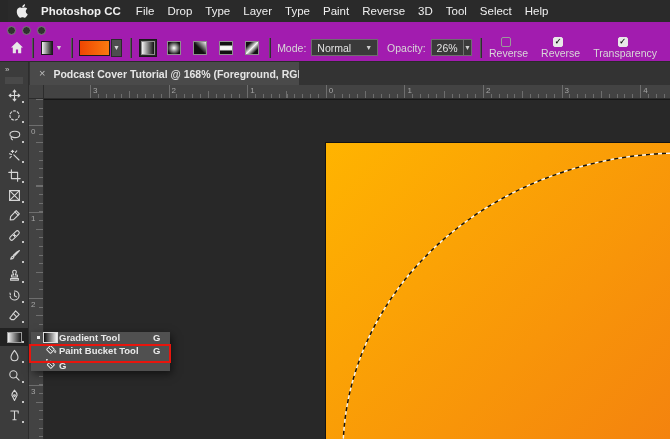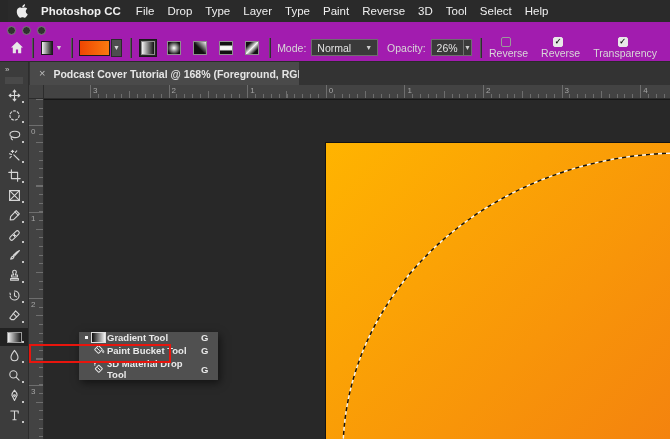--- a/index.html
+++ b/index.html
@@ -83,22 +83,22 @@
   .rlab{position:absolute;color:#a5a5a5;font-size:8px;}
   .rtickh{position:absolute;top:0;bottom:0;width:1px;background:#6e6e6e;}
   .rtickv{position:absolute;left:0;right:0;height:1px;background:#6e6e6e;}
   
   .canvas{position:absolute;left:44px;top:99px;width:626px;height:340px;background:#282828;
           border-top:1px solid #161616;box-sizing:border-box;}
   .image{position:absolute;left:281px;top:42px;width:345px;height:298px;
          border-left:1px solid #131313;border-top:1px solid #131313;box-sizing:border-box;}
   .ants{position:absolute;left:0;top:0;pointer-events:none;z-index:3;}
   
-  .flyout{position:absolute;left:31px;top:332px;width:139px;height:48px;background:#505050;
-          z-index:5;box-shadow:2px 3px 8px rgba(0,0,0,.55);display:flex;flex-direction:column;margin-left:48px;}
+  .flyout{position:absolute;left:31px;top:332px;width:139px;height:39px;background:#505050;
+          z-index:5;box-shadow:2px 3px 8px rgba(0,0,0,.55);display:flex;flex-direction:column;}
   .frow{flex:1;display:flex;align-items:center;padding-left:3px;color:#e9e9e9;font-size:9.5px;font-weight:700;}
   .find{width:8px;display:flex;align-items:center;justify-content:center;}
   .fdot{width:3px;height:3px;background:#f2f2f2;}
   .ficon{width:17px;display:flex;align-items:center;justify-content:center;}
   .ficon svg{stroke:#e4e4e4;fill:none;stroke-width:1;stroke-linejoin:round;}
   .flabel{flex:1;}
   .fkey{width:13px;margin-right:4px;}
   .fgradchip{width:13px;height:9px;border:1px solid #dedede;background:linear-gradient(90deg,#0d0d0d,#f5f5f5);}
   .redbox{position:absolute;left:29px;top:344px;width:142px;height:19px;border:2px solid #e8150d;
           z-index:6;box-sizing:border-box;}
@@ -354,19 +354,18 @@
         <span class="fkey">G</span>
       </div>
       <div class="frow">
         <span class="find"></span>
         <span class="ficon">
           <span><svg width="13" height="13" viewBox="0 0 13 13">
               <rect x="4.2" y="4.2" width="5.2" height="5.2" rx=".5" transform="rotate(45 6.8 6.8)"></rect>
               <path d="M5.5 5.5l2.5 2.5M2 1.6h1.8M2 3h1.4"></path>
             </svg></span>
         </span>
-        <span class="flabel">3D Material Drop Tool</span>
         <span class="fkey">G</span>
       </div>
     </div>
   <div class="redbox"></div>
 
 </div>
 
 </body></html>

